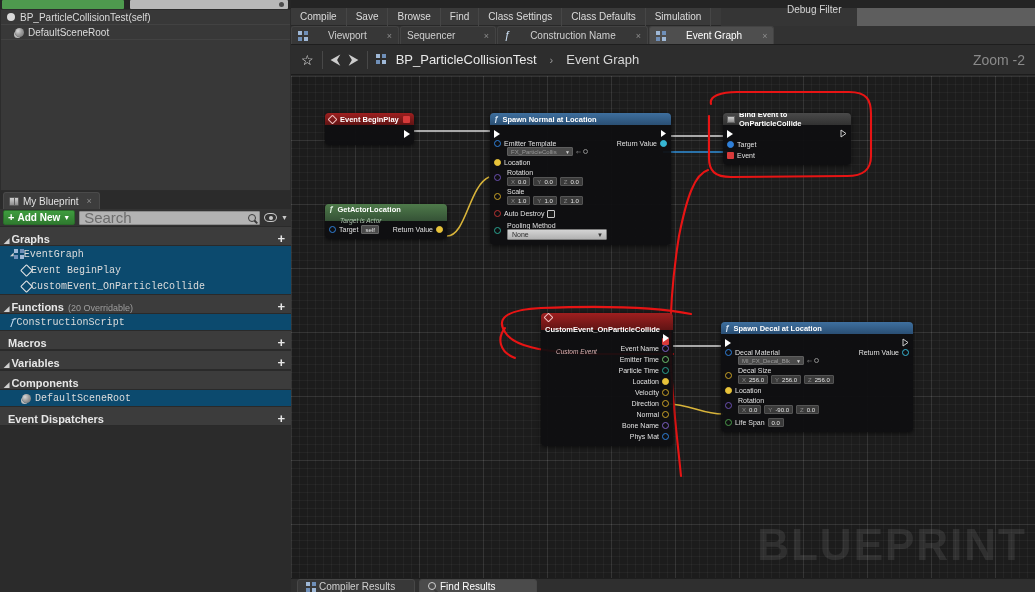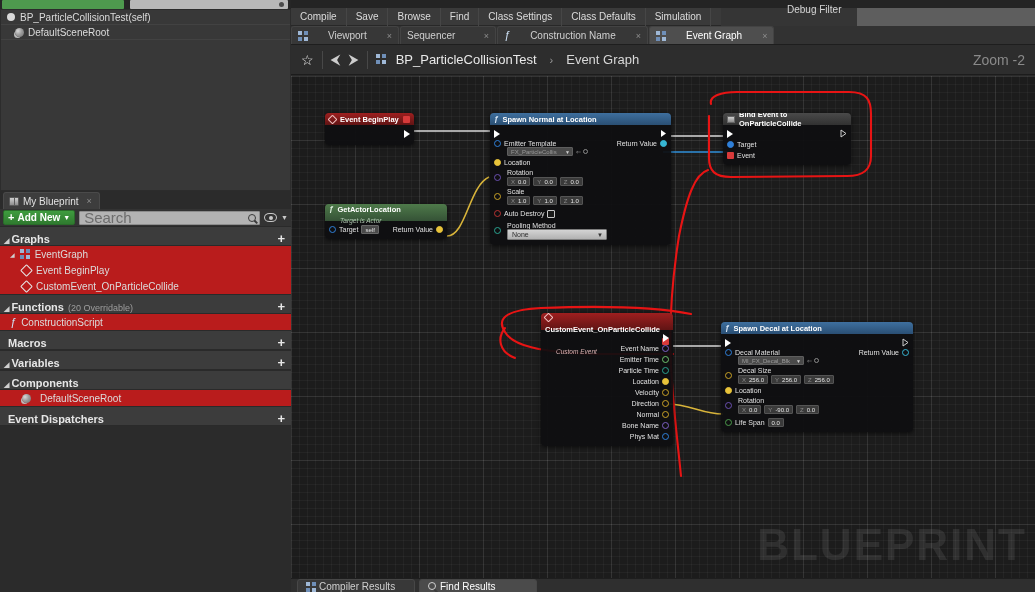--- a/index.html
+++ b/index.html
@@ -122,22 +122,22 @@
     border-bottom: 1px solid #2a2a2a;
     padding: 0 6px 0 4px; color: #e6e6e6; font-size: 11px; font-weight: bold;
   }
   .mb-section .tri { font-size: 7px; margin-right: 2px; color: #d0d0d0; }
   .mb-section .sub { font-weight: normal; font-size: 9px; color: #9e9e9e; margin-left: 4px; }
   .mb-section .plus-right { margin-left: auto; font-size: 13px; color: #e8e8e8; line-height: 1; }
   .mb-section.plain { padding-left: 8px; }
 
   .mb-item {
     display: flex; align-items: center; height: 16px;
-    background: #b91c1c; padding-left: 10px; color: #dcdcdc; font-size: 10px;
-    gap: 5px;
+    background: #0c4a6e; padding-left: 10px; color: #dcdcdc; font-size: 10px;
+    font-family: Liberation Mono, monospace;
   }
   .mb-item.lvl2 { padding-left: 22px; }
   .graph-icon {
     width: 10px; height: 10px; flex: none; position: relative;
   }
   .graph-icon i {
     position: absolute; width: 4px; height: 4px; background: #9fb8d6;
   }
   .graph-icon i:nth-child(1){left:0;top:0}
   .graph-icon i:nth-child(2){left:6px;top:0;background:#6f8fb8}

